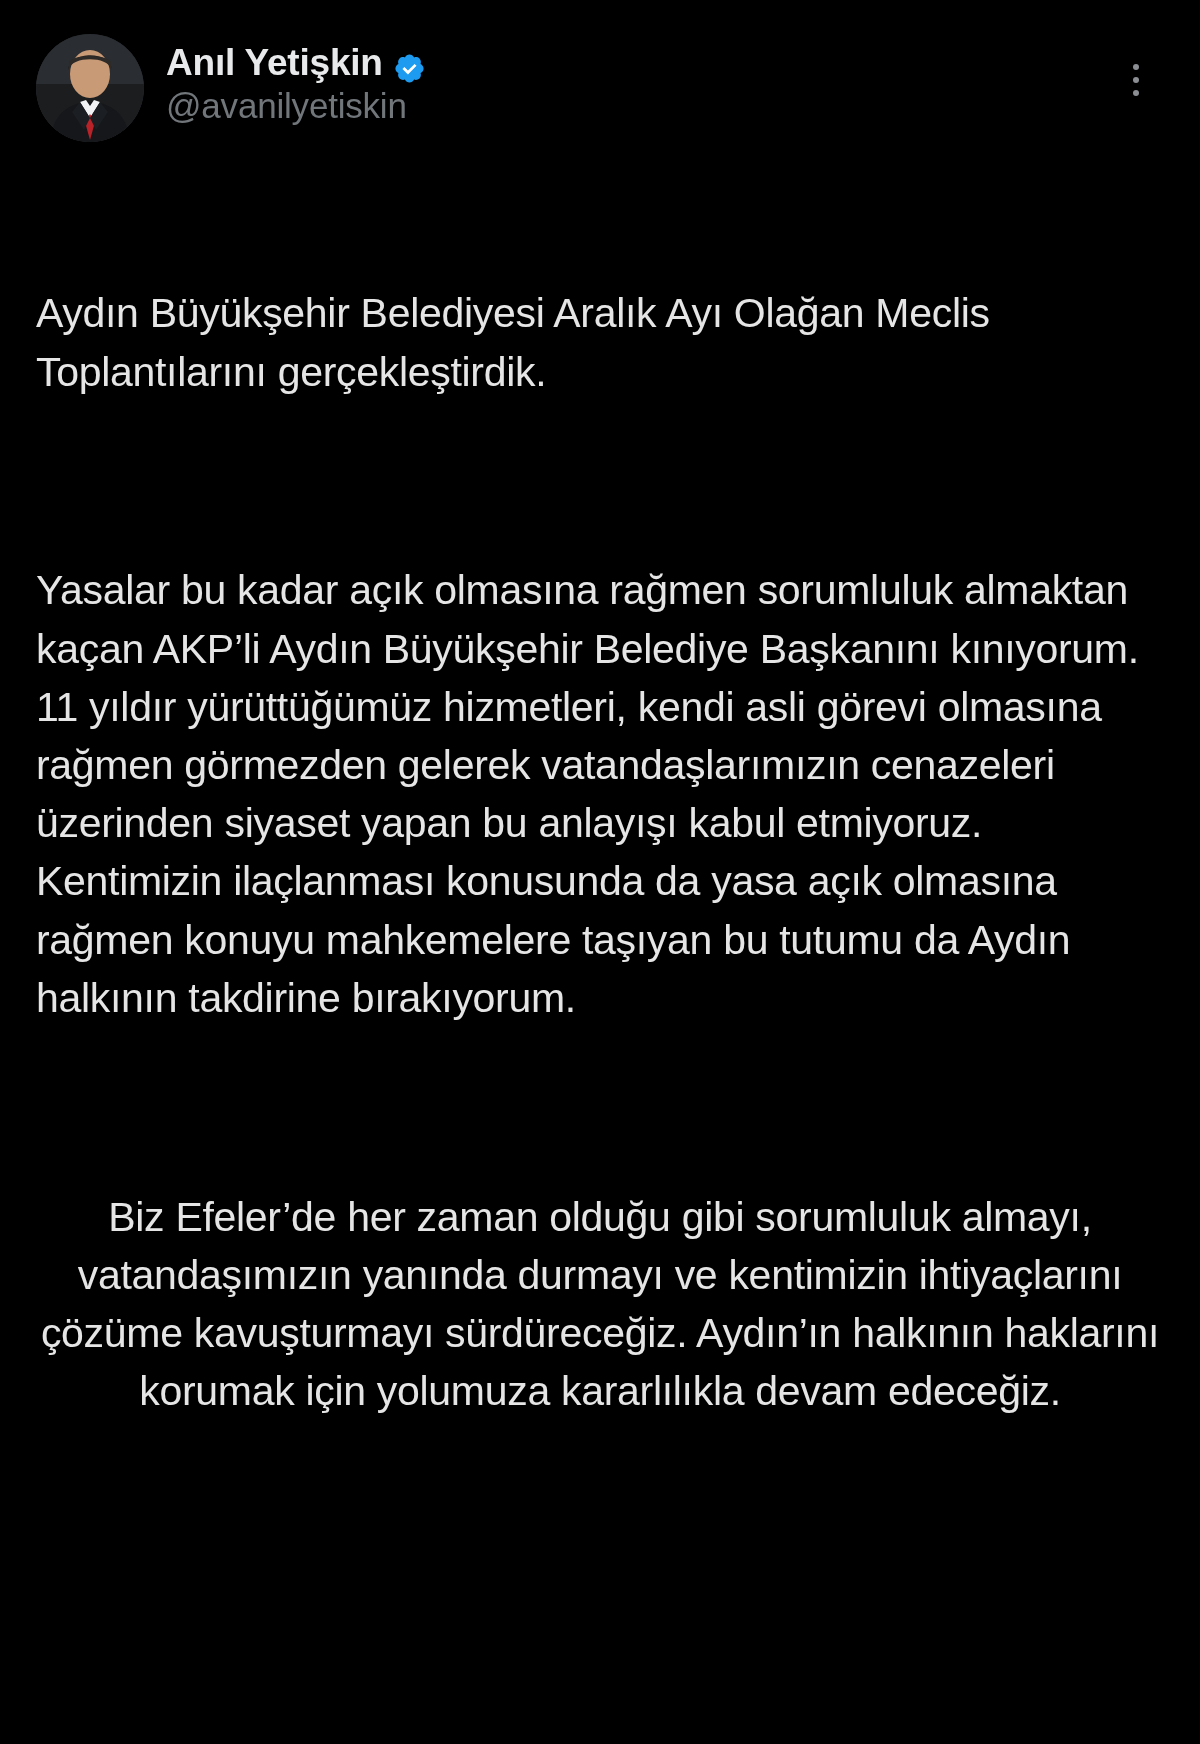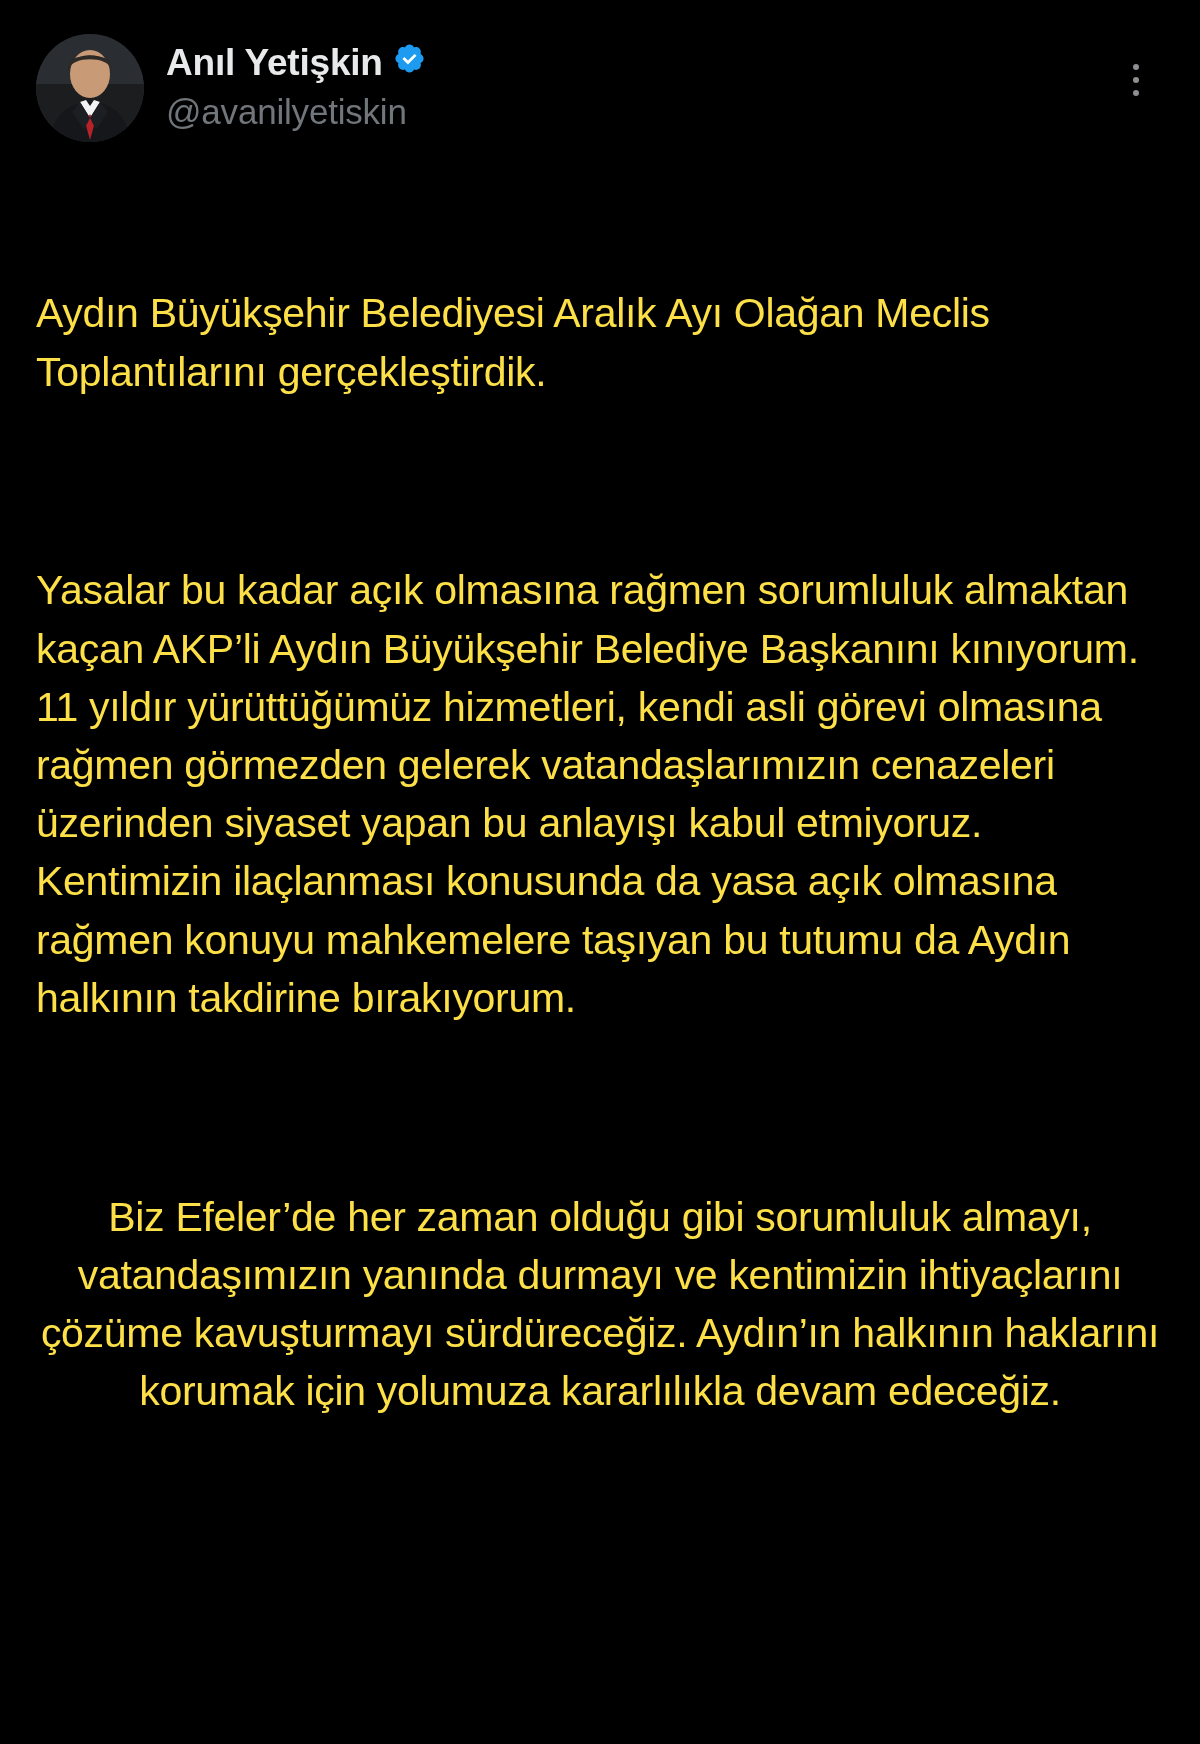--- a/index.html
+++ b/index.html
@@ -44,21 +44,21 @@
 
   .identity {
     display: flex;
     flex-direction: column;
     justify-content: center;
     padding-top: 8px;
   }
 
   .name-row {
     display: flex;
-    align-items: flex-start;
+    align-items: flex-end;
     gap: 10px;
   }
 
   .display-name {
     font-size: 37px;
     font-weight: 700;
     color: #e7e9ea;
     letter-spacing: -0.2px;
     line-height: 1.15;
     white-space: nowrap;
@@ -69,21 +69,20 @@
     height: 33px;
     display: inline-block;
     flex: 0 0 auto;
   }
   .verified-badge svg { display: block; width: 100%; height: 100%; }
 
   .handle {
     font-size: 35px;
     color: #71767b;
     line-height: 1.2;
-    margin-top: 6px;
     letter-spacing: -0.2px;
     white-space: nowrap;
   }
 
   .more-button {
     position: absolute;
     right: 6px;
     top: 22px;
     width: 44px;
     height: 48px;
@@ -101,21 +100,21 @@
     height: 6px;
     border-radius: 50%;
     background: #8b8f94;
   }
 
   
   .tweet-body {
     margin-top: 26px;
     font-size: 41px;
     line-height: 1.42;
-    color: #fde047;
+    color: #e5e5e5;
     letter-spacing: -0.3px;
     white-space: pre-wrap;
     word-wrap: break-word;
   }
   .tweet-body p {
     margin: 0 0 44px 0;
   }
   .tweet-body p:last-child { margin-bottom: 0; text-align: center; }
 </style>
 </head>

